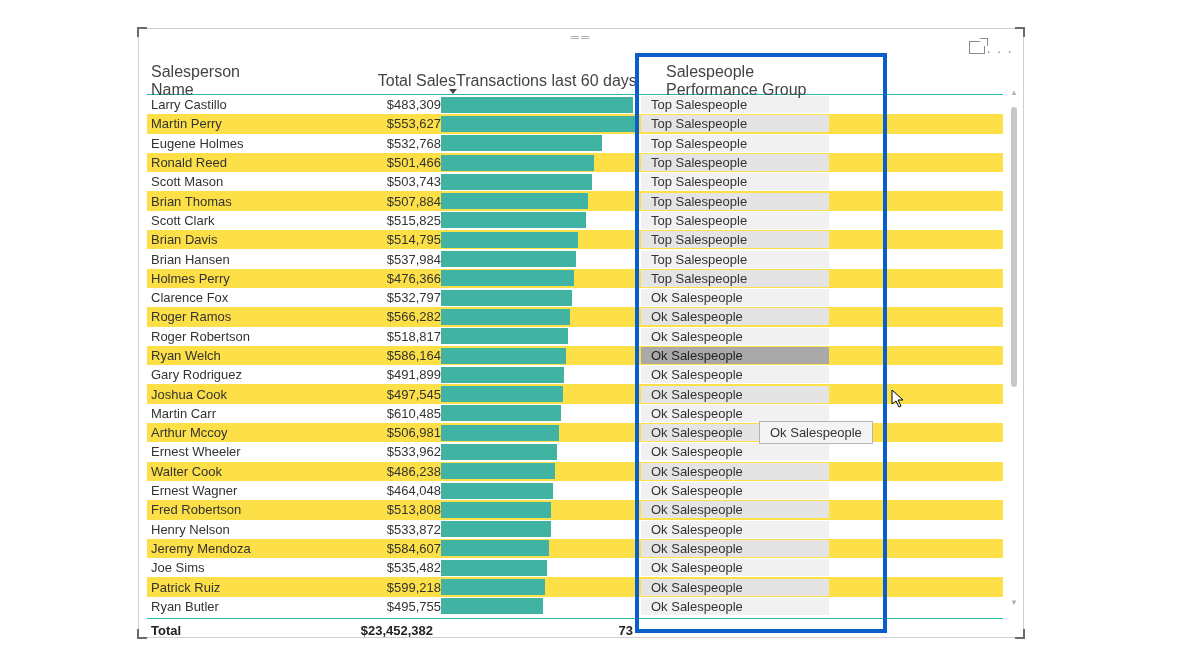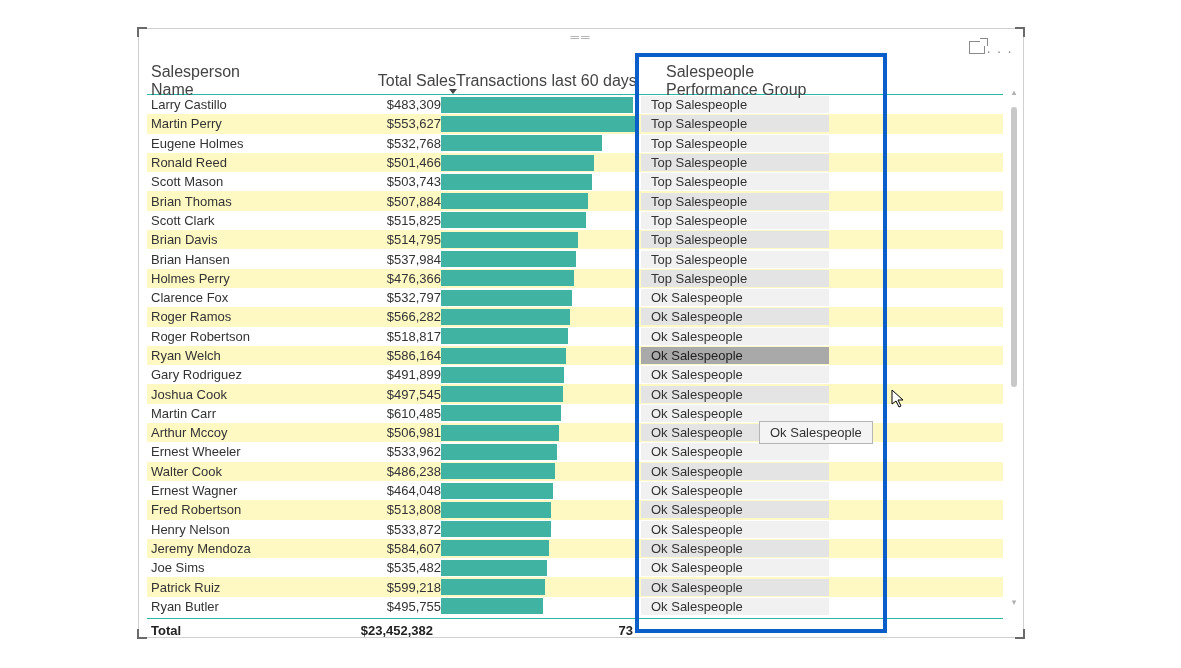--- a/index.html
+++ b/index.html
@@ -129,21 +129,21 @@
     .col-trans-h { width: 200px; text-align: left; }
     .col-grp-h { width: 190px; padding-left: 10px; }
 
     .row {
       display: flex;
       font-size: 13px;
       color: #333;
       height: 19.3px;
       align-items: center;
     }
-    .row.alt { background: #fef9c3; }
+    .row.alt { background: #fde047; }
     .col-nm { width: 180px; padding-left: 4px; white-space: nowrap; overflow: hidden; }
     .col-sl { width: 114px; text-align: right; white-space: nowrap; }
     .col-bar {
       width: 196px;
       height: 17px;
       position: relative;
       display: flex;
       align-items: center;
     }
     .bar {

